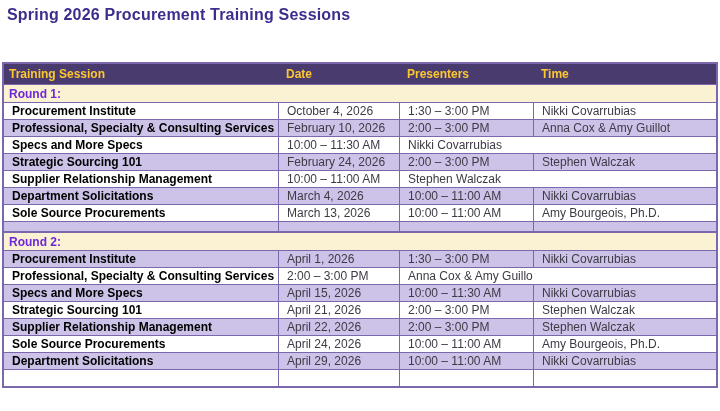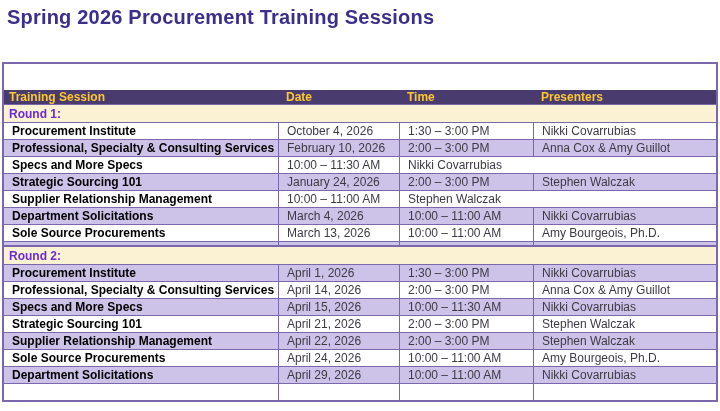--- a/index.html
+++ b/index.html
@@ -3,39 +3,39 @@
 <meta charset="utf-8">
 <style>
   html,body{margin:0;padding:0;}
   body{
     width:720px;height:411px;position:relative;overflow:hidden;
     background:#ffffff;
     font-family:"Liberation Sans", sans-serif;
   }
   .title{
     position:absolute;left:7px;top:6px;
-    font-size:20px;font-weight:700;letter-spacing:.2px;
+    font-size:16px;font-weight:700;letter-spacing:.2px;
     color:var(--title-text,#3b2e8c);
   }
   .tbl{
     position:absolute;left:2px;width:716px;box-sizing:border-box;
     border:2px solid var(--border,#7b68ac);
     background:#ffffff;
   }
   #tbl-0{top:62px;}
-  #tbl-1{top:245px;}
+  #tbl-1{top:231px;}
   .row{
     display:grid;
     grid-template-columns:274px 121px 134px 183px;
     height:16px;
     border-top:1px solid var(--border,#7b68ac);
     background:var(--row-bg,#ffffff);
   }
   .row:first-child{border-top:none;}
-  .row.header{height:14px;background:var(--header-bg,#4a3b6e);margin-top:26px;}
+  .row.header{height:20px;background:var(--header-bg,#4a3b6e);}
   .row.round{height:17px;grid-template-columns:1fr;background:var(--round-bg,#fbf2d4);}
   .row.stripe{background:var(--stripe-bg,#cdc2e8);}
   .c{
     display:flex;align-items:center;box-sizing:border-box;
     padding:0 4px 0 8px;font-size:12px;line-height:1;
     color:var(--detail-text,#3e3a45);
     white-space:nowrap;overflow:hidden;
   }
   .row.data .c:nth-child(n+2){border-left:1px solid var(--border,#7b68ac);}
   .c.session{font-weight:700;color:var(--session-text,#000);}
@@ -45,22 +45,22 @@
 </style>
 </head>
 <body>
 
 <div class="title">Spring 2026 Procurement Training Sessions</div>
 
 <div class="tbl" id="tbl-0">
   <div class="row header" id="header-row">
       <div class="c hc">Training Session</div>
       <div class="c hc">Date</div>
+      <div class="c hc">Presenters</div>
       <div class="c hc">Time</div>
-      <div class="c hc">Presenters</div>
     </div>
 <div class="row round">
       <div class="c round-label">Round 1:</div>
     </div>
     <div class="row data">
       <div class="c session">Procurement Institute</div>
       <div class="c date">October 4, 2026</div>
       <div class="c time">1:30 – 3:00 PM</div>
       <div class="c presenters">Nikki Covarrubias</div>
     </div>
@@ -70,21 +70,21 @@
       <div class="c time">2:00 – 3:00 PM</div>
       <div class="c presenters">Anna Cox &amp; Amy Guillot</div>
     </div>
     <div class="row data">
       <div class="c session">Specs and More Specs</div>
       <div class="c time">10:00 – 11:30 AM</div>
       <div class="c presenters">Nikki Covarrubias</div>
     </div>
     <div class="row data stripe">
       <div class="c session">Strategic Sourcing 101</div>
-      <div class="c date">January 24, 2026</div>
+      <div class="c date">February 24, 2026</div>
       <div class="c time">2:00 – 3:00 PM</div>
       <div class="c presenters">Stephen Walczak</div>
     </div>
     <div class="row data">
       <div class="c session">Supplier Relationship Management</div>
       <div class="c time">10:00 – 11:00 AM</div>
       <div class="c presenters">Stephen Walczak</div>
     </div>
     <div class="row data stripe">
       <div class="c session">Department Solicitations</div>
@@ -111,21 +111,20 @@
       <div class="c round-label">Round 2:</div>
     </div>
     <div class="row data stripe">
       <div class="c session">Procurement Institute</div>
       <div class="c date">April 1, 2026</div>
       <div class="c time">1:30 – 3:00 PM</div>
       <div class="c presenters">Nikki Covarrubias</div>
     </div>
     <div class="row data">
       <div class="c session">Professional, Specialty &amp; Consulting Services</div>
-      <div class="c date">April 14, 2026</div>
       <div class="c time">2:00 – 3:00 PM</div>
       <div class="c presenters">Anna Cox &amp; Amy Guillot</div>
     </div>
     <div class="row data stripe">
       <div class="c session">Specs and More Specs</div>
       <div class="c date">April 15, 2026</div>
       <div class="c time">10:00 – 11:30 AM</div>
       <div class="c presenters">Nikki Covarrubias</div>
     </div>
     <div class="row data">

